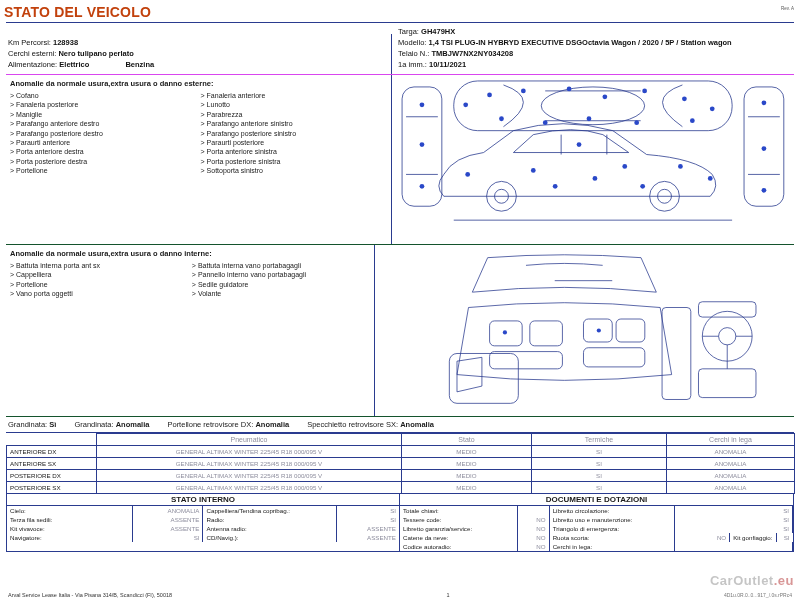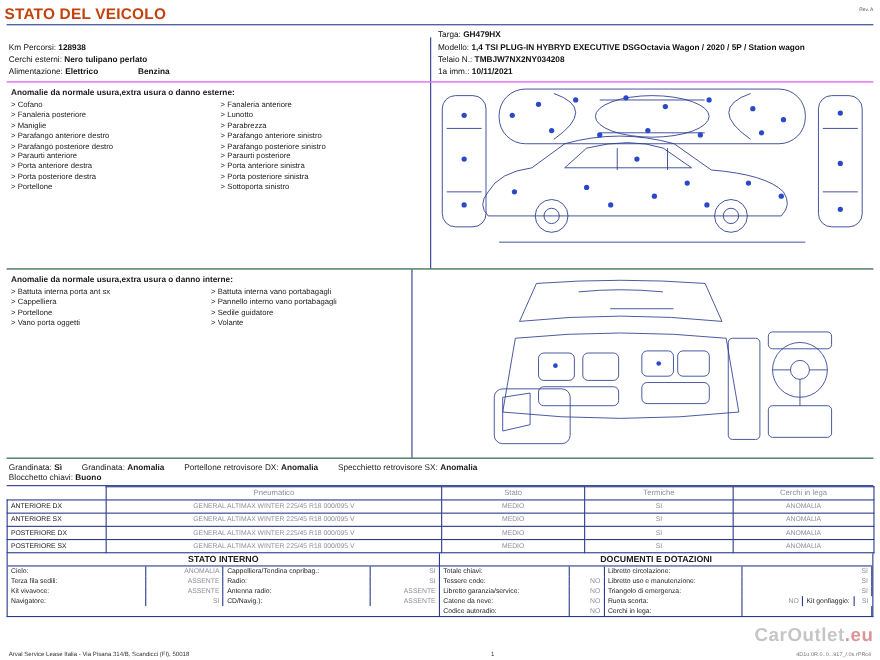--- a/index.html
+++ b/index.html
@@ -154,21 +154,21 @@
     padding: 0 8px;
     display: flex;
     justify-content: space-between;
     align-items: flex-end;
   }
   .footer .center { color: #333; }
   .footer .right { font-size: 5px; color: #777; }
   .watermark {
     position: absolute;
     right: 6px; bottom: 12px;
-    font-size: 17px;
+    font-size: 13px;
     font-weight: bold;
     color: rgba(150,150,150,.55);
     letter-spacing: .5px;
   }
   .watermark .dot { color: rgba(190,80,80,.6); }
 </style>
 </head>
 <body>
 
 <div class="page">
@@ -363,24 +363,20 @@
         <span class="b">Anomalia</span>
       </div>
       <div class="it">
         <span>Portellone retrovisore DX:</span>
         <span class="b">Anomalia</span>
       </div>
       <div class="it">
         <span>Specchietto retrovisore SX:</span>
         <span class="b">Anomalia</span>
       </div>
-    </div>
-    <div>
-      <span>Blocchetto chiavi:</span>
-      <span class="b">Buono</span>
     </div>
   </div>
 
   <table class="grid">
     <colgroup>
       <col style="width:90px">
         <col style="width:305px">
         <col style="width:130px">
         <col style="width:135px">
         <col style="width:128px">

